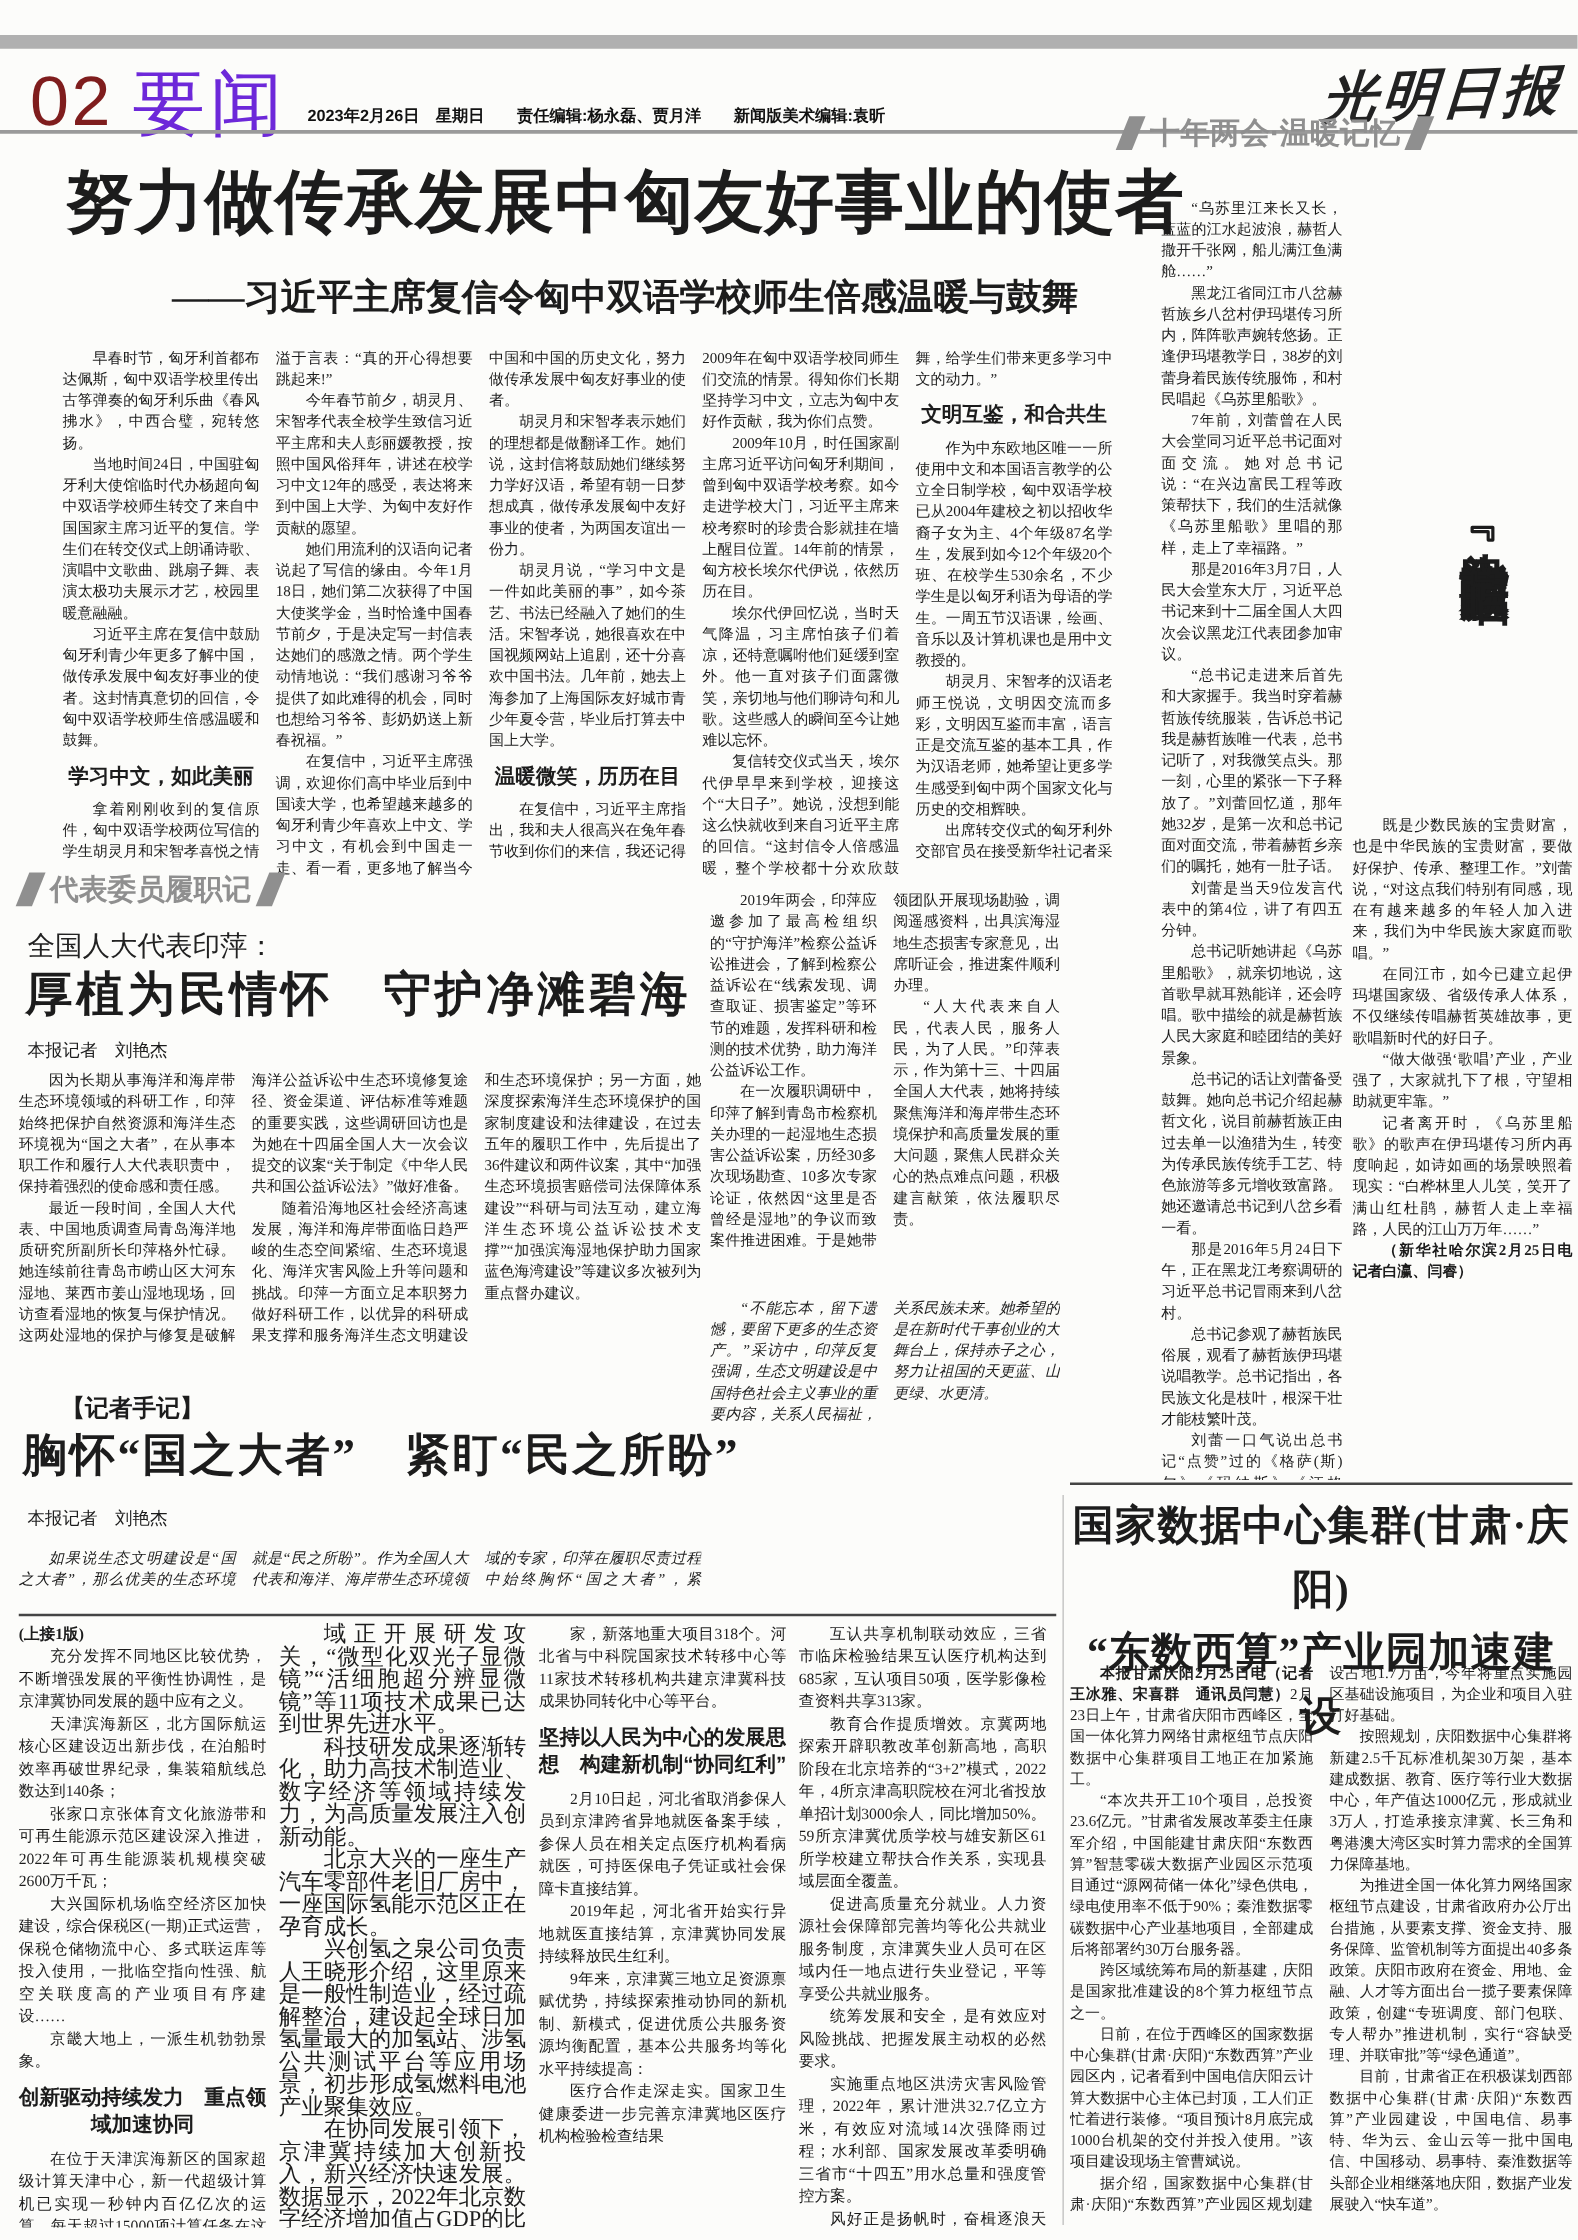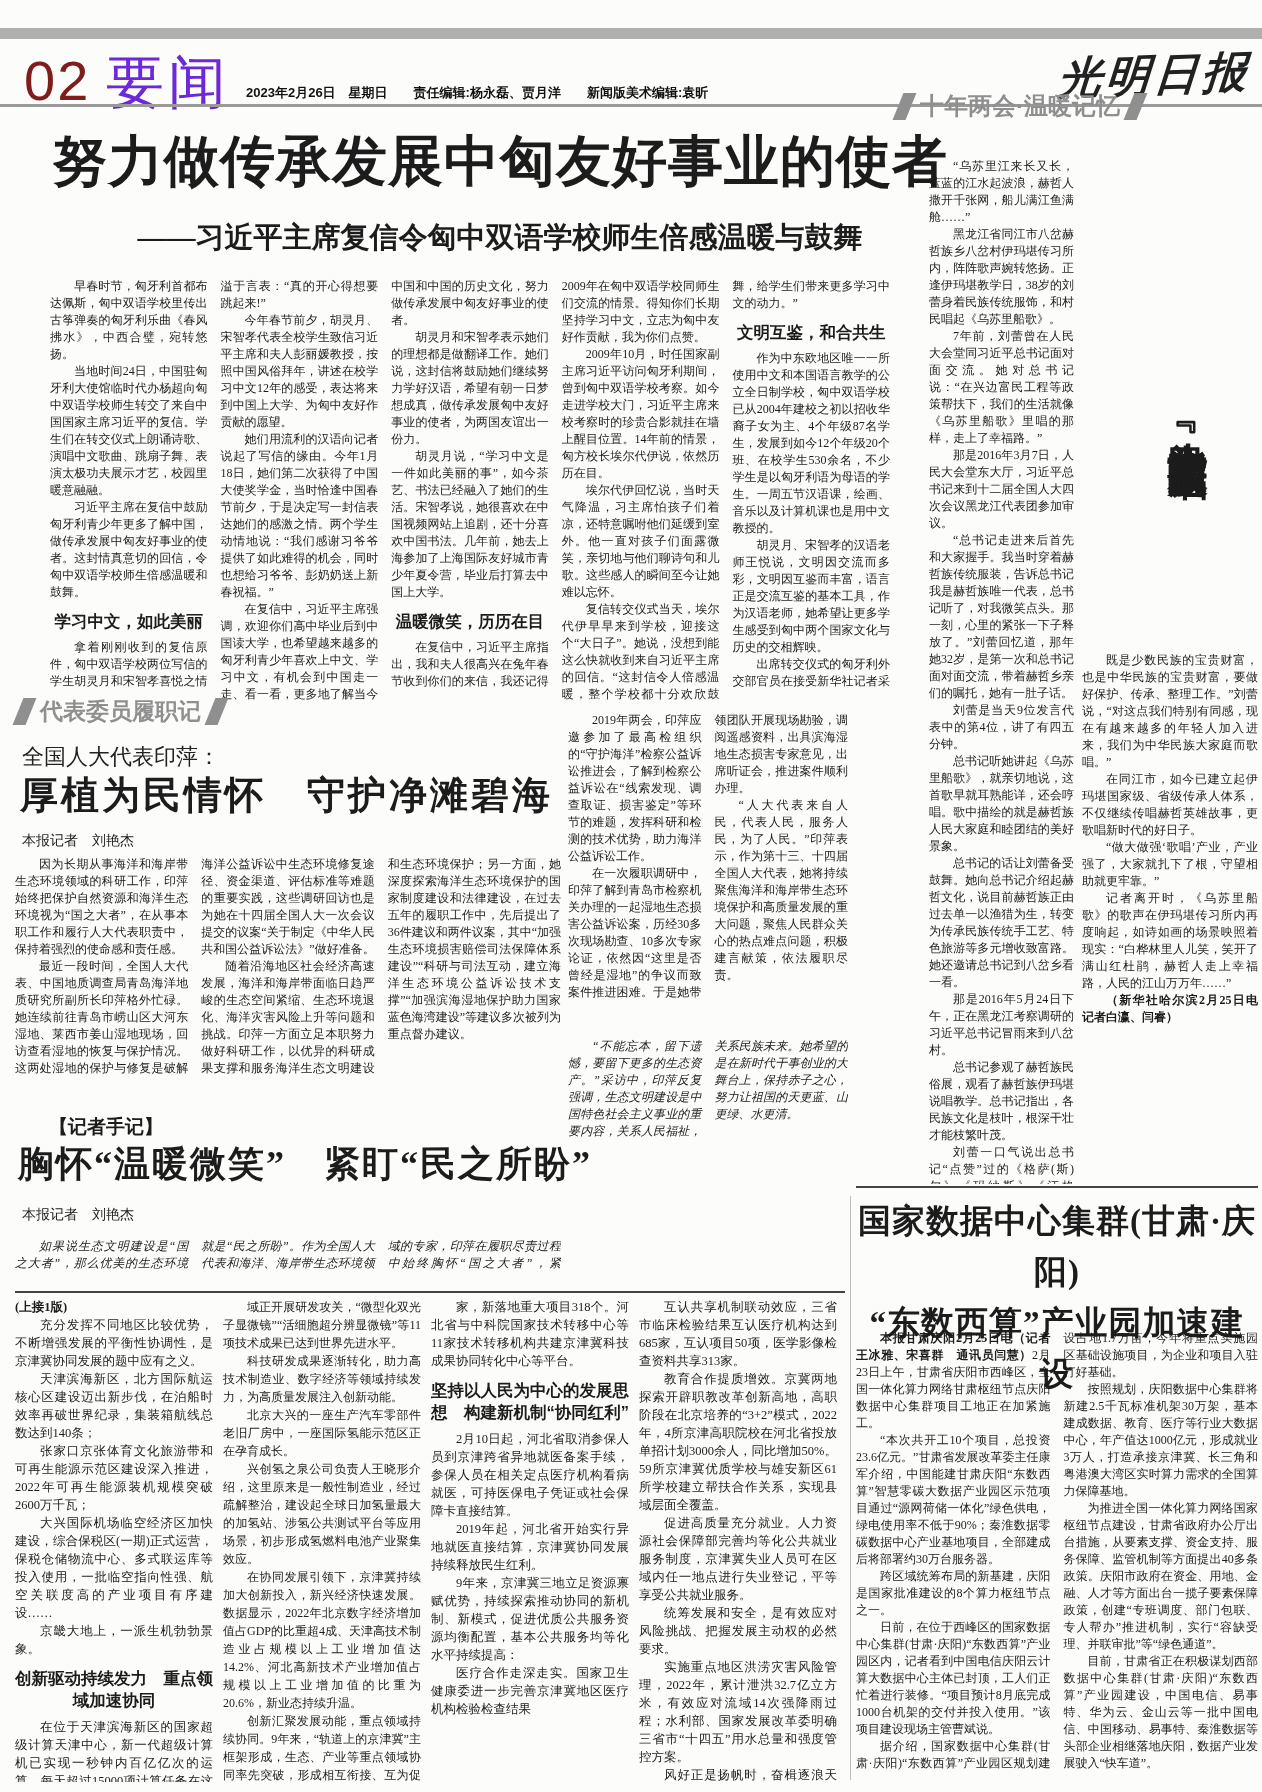--- a/index.html
+++ b/index.html
@@ -123,21 +123,21 @@
     <p>最近一段时间，全国人大代表、中国地质调查局青岛海洋地质研究所副所长印萍格外忙碌。她连续前往青岛市崂山区大河东湿地、莱西市姜山湿地现场，回访查看湿地的恢复与保护情况。这两处湿地的保护与修复是破解海洋公益诉讼中生态环境修复途径、资金渠道、评估标准等难题的重要实践，这些调研回访也是为她在十四届全国人大一次会议提交的议案“关于制定《中华人民共和国公益诉讼法》”做好准备。</p>
     <p>随着沿海地区社会经济高速发展，海洋和海岸带面临日趋严峻的生态空间紧缩、生态环境退化、海洋灾害风险上升等问题和挑战。印萍一方面立足本职努力做好科研工作，以优异的科研成果支撑和服务海洋生态文明建设和生态环境保护；另一方面，她深度探索海洋生态环境保护的国家制度建设和法律建设，在过去五年的履职工作中，先后提出了36件建议和两件议案，其中“加强生态环境损害赔偿司法保障体系建设”“科研与司法互动，建立海洋生态环境公益诉讼技术支撑”“加强滨海湿地保护助力国家蓝色海湾建设”等建议多次被列为重点督办建议。</p>
   </div>
 <div class="abs col-text multicol-2" style="left:568px;top:712px;width:280px;height:322px;">
     <p>2019年两会，印萍应邀参加了最高检组织的“守护海洋”检察公益诉讼推进会，了解到检察公益诉讼在“线索发现、调查取证、损害鉴定”等环节的难题，发挥科研和检测的技术优势，助力海洋公益诉讼工作。</p>
     <p>在一次履职调研中，印萍了解到青岛市检察机关办理的一起湿地生态损害公益诉讼案，历经30多次现场勘查、10多次专家论证，依然因“这里是否曾经是湿地”的争议而致案件推进困难。于是她带领团队开展现场勘验，调阅遥感资料，出具滨海湿地生态损害专家意见，出席听证会，推进案件顺利办理。</p>
     <p>“人大代表来自人民，代表人民，服务人民，为了人民。”印萍表示，作为第十三、十四届全国人大代表，她将持续聚焦海洋和海岸带生态环境保护和高质量发展的重大问题，聚焦人民群众关心的热点难点问题，积极建言献策，依法履职尽责。</p>
   </div>
 
 <div class="abs" style="left:18px;top:1114px;font-size:19px;font-weight:bold;margin-left:31px;">【记者手记】</div>
-<div class="abs headline-serif" style="left:18px;top:1140px;font-size:36px;letter-spacing:2px;">胸怀“温暖微笑”　紧盯“民之所盼”</div>
+<div class="abs headline-serif" style="left:18px;top:1140px;font-size:36px;letter-spacing:2px;">胸怀“国之大者”　紧盯“民之所盼”</div>
 <div class="abs" style="left:22px;top:1206px;font-size:14px;">本报记者　刘艳杰</div>
 
 <div class="abs col-text multicol-3 italic-block" style="left:15px;top:1238px;width:546px;height:50px;">
     <p>如果说生态文明建设是“国之大者”，那么优美的生态环境就是“民之所盼”。作为全国人大代表和海洋、海岸带生态环境领域的专家，印萍在履职尽责过程中始终胸怀“国之大者”，紧盯“民之所盼”。</p>
   </div>
 <div class="abs col-text multicol-2 italic-block" style="left:568px;top:1038px;width:280px;height:250px;">
     <p>“不能忘本，留下遗憾，要留下更多的生态资产。”采访中，印萍反复强调，生态文明建设是中国特色社会主义事业的重要内容，关系人民福祉，关系民族未来。她希望的是在新时代干事创业的大舞台上，保持赤子之心，努力让祖国的天更蓝、山更绿、水更清。</p>
   </div>
 
 <div class="abs" style="left:15px;top:1291px;width:830px;height:2px;background:#444;"></div>
@@ -156,21 +156,21 @@
     <p>据介绍，国家数据中心集群(甘肃·庆阳)“东数西算”产业园区规划建设占地1.7万亩，今年将重点实施园区基础设施项目，为企业和项目入驻打好基础。</p>
     <p>按照规划，庆阳数据中心集群将新建2.5千瓦标准机架30万架，基本建成数据、教育、医疗等行业大数据中心，年产值达1000亿元，形成就业3万人，打造承接京津冀、长三角和粤港澳大湾区实时算力需求的全国算力保障基地。</p>
     <p>为推进全国一体化算力网络国家枢纽节点建设，甘肃省政府办公厅出台措施，从要素支撑、资金支持、服务保障、监管机制等方面提出40多条政策。庆阳市政府在资金、用地、金融、人才等方面出台一揽子要素保障政策，创建“专班调度、部门包联、专人帮办”推进机制，实行“容缺受理、并联审批”等“绿色通道”。</p>
     <p>目前，甘肃省正在积极谋划西部数据中心集群(甘肃·庆阳)“东数西算”产业园建设，中国电信、易事特、华为云、金山云等一批中国电信、中国移动、易事特、秦淮数据等头部企业相继落地庆阳，数据产业发展驶入“快车道”。</p>
   </div>
 
 <div class="abs col-text" style="left:15px;top:1298px;width:198px;height:484px;font-size:12.5px;line-height:18px;">
   <p style="font-weight:bold;text-indent:0;">(上接1版)</p>
   <span><p>充分发挥不同地区比较优势，不断增强发展的平衡性协调性，是京津冀协同发展的题中应有之义。</p><p>天津滨海新区，北方国际航运核心区建设迈出新步伐，在泊船时效率再破世界纪录，集装箱航线总数达到140条；</p><p>张家口京张体育文化旅游带和可再生能源示范区建设深入推进，2022年可再生能源装机规模突破2600万千瓦；</p><p>大兴国际机场临空经济区加快建设，综合保税区(一期)正式运营，保税仓储物流中心、多式联运库等投入使用，一批临空指向性强、航空关联度高的产业项目有序建设……</p><p>京畿大地上，一派生机勃勃景象。</p><p class="inline-subhead">创新驱动持续发力　重点领域加速协同</p><p>在位于天津滨海新区的国家超级计算天津中心，新一代超级计算机已实现一秒钟内百亿亿次的运算，每天超过15000项计算任务在这里执行，其中三分之二来自京津冀地区。</p></span>
 </div>
-<div class="abs col-text" style="left:223px;top:1298px;width:198px;height:484px;font-size:12px;line-height:18px;">
+<div class="abs col-text" style="left:223px;top:1298px;width:198px;height:484px;font-size:18px;line-height:18px;">
     <p>域正开展研发攻关，“微型化双光子显微镜”“活细胞超分辨显微镜”等11项技术成果已达到世界先进水平。</p>
     <p>科技研发成果逐渐转化，助力高技术制造业、数字经济等领域持续发力，为高质量发展注入创新动能。</p>
     <p>北京大兴的一座生产汽车零部件老旧厂房中，一座国际氢能示范区正在孕育成长。</p>
     <p>兴创氢之泉公司负责人王晓形介绍，这里原来是一般性制造业，经过疏解整治，建设起全球日加氢量最大的加氢站、涉氢公共测试平台等应用场景，初步形成氢燃料电池产业聚集效应。</p>
     <p>在协同发展引领下，京津冀持续加大创新投入，新兴经济快速发展。数据显示，2022年北京数字经济增加值占GDP的比重超4成、天津高技术制造业占规模以上工业增加值达14.2%、河北高新技术产业增加值占规模以上工业增加值的比重为20.6%，新业态持续升温。</p>
     <p>创新汇聚发展动能，重点领域持续协同。9年来，“轨道上的京津冀”主框架形成，生态、产业等重点领域协同率先突破，形成相互衔接、互为促进的态势，一桩桩进展令人振奋：</p>
   </div>
 <div class="abs col-text" style="left:431px;top:1298px;width:198px;height:484px;font-size:12.5px;line-height:18px;">
     <p>家，新落地重大项目318个。河北省与中科院国家技术转移中心等11家技术转移机构共建京津冀科技成果协同转化中心等平台。</p>
     <p class="inline-subhead">坚持以人民为中心的发展思想　构建新机制“协同红利”</p>

